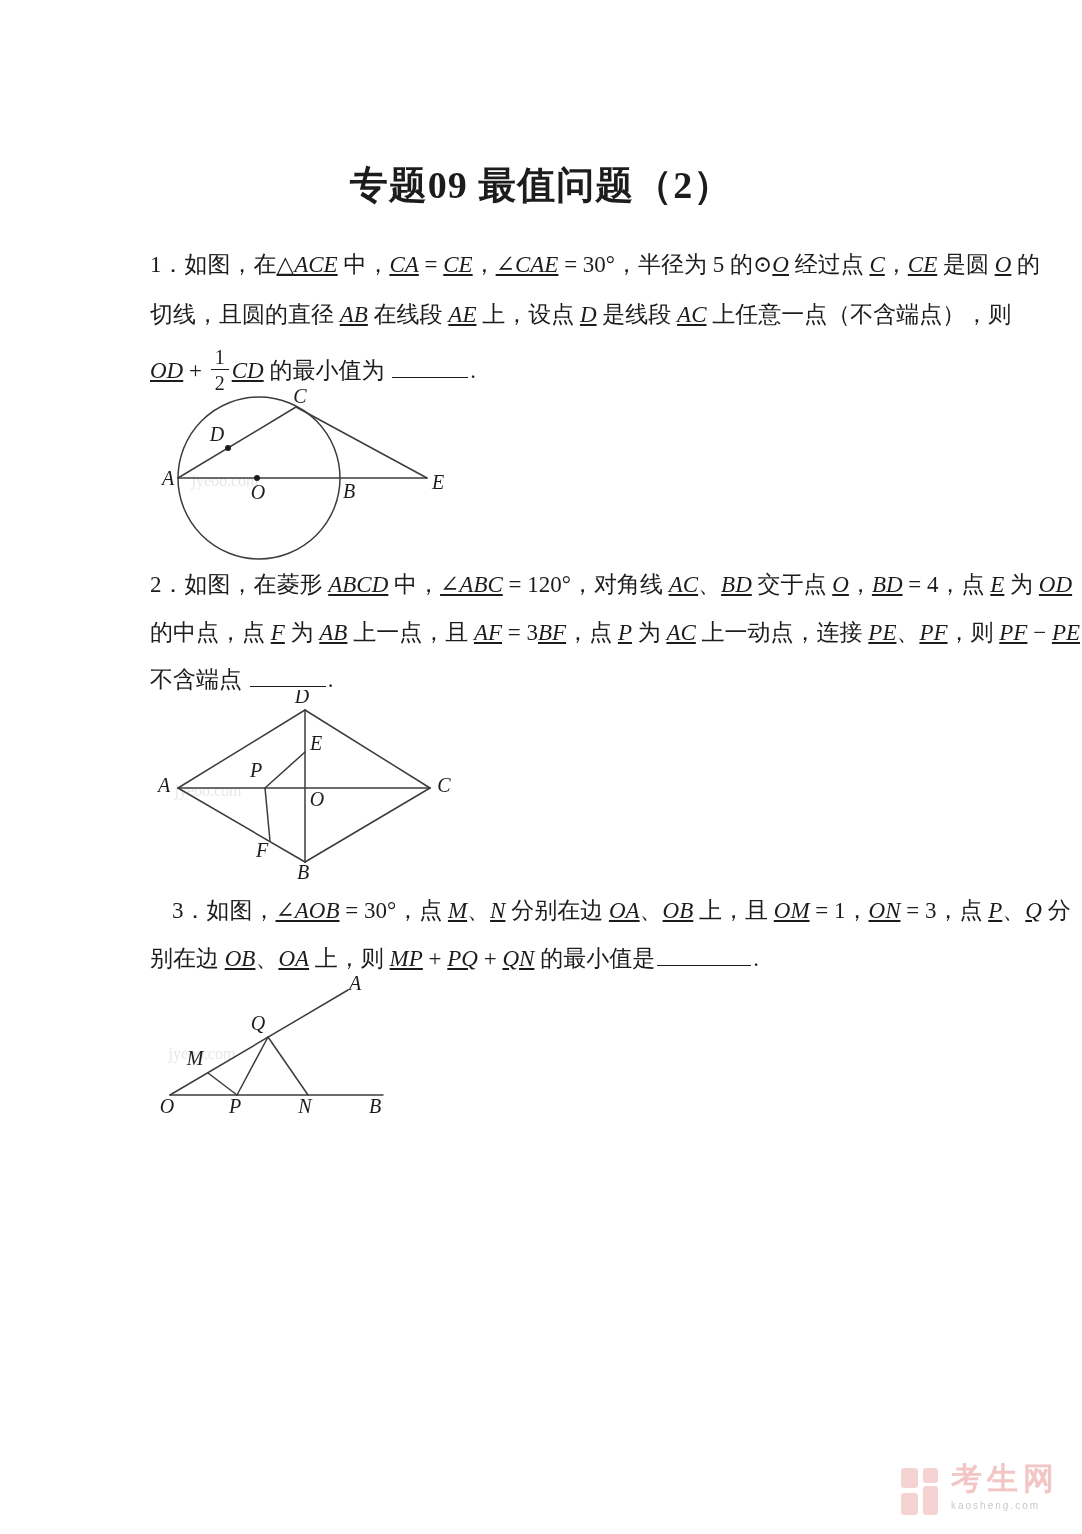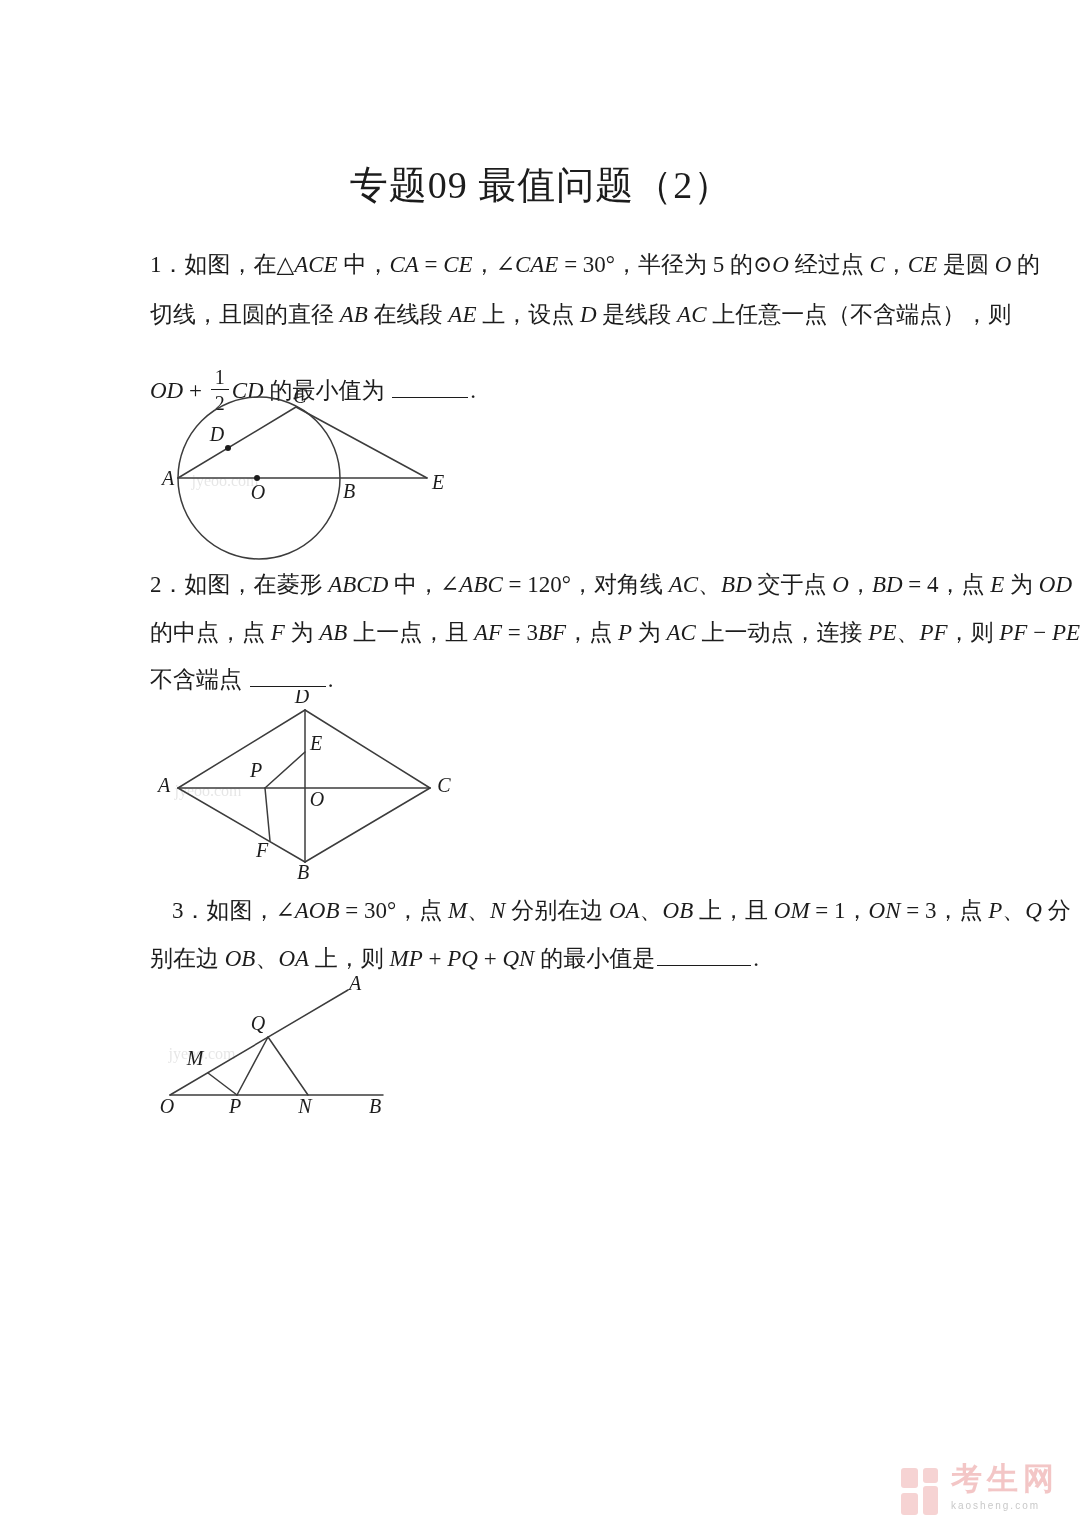--- a/index.html
+++ b/index.html
@@ -11,36 +11,36 @@
     --watermark:#b9b9b9;
   }
   html,body{margin:0;padding:0;}
   body{
     width:1082px;height:1534px;position:relative;background:#ffffff;
     font-family:"Liberation Serif","DejaVu Serif",serif;color:var(--text);
     overflow:hidden;
   }
   .page-title{
     position:absolute;top:160px;left:0;width:100%;
-    text-align:center;font-size:38px;font-weight:normal;letter-spacing:1px;
+    text-align:center;font-size:38px;font-weight:bold;letter-spacing:1px;
   }
   .tline{
     position:absolute;left:150px;width:810px;
     font-size:23px;white-space:nowrap;line-height:30px;
   }
   #p1l1{top:250px;}
   #p1l2{top:300px;}
-  #p1l3{top:350px;margin-top:20px;}
+  #p1l3{top:350px;}
   #p2l1{top:570px;}
   #p2l2{top:618px;}
   #p2l3{top:663px;}
   #p3l1{top:896px;margin-left:22px;}
   #p3l2{top:942px;}
   .seg-c{font-style:normal;text-align:right;}
-  .seg-m{font-style:italic;}
+  .seg-m{font-style:italic;text-decoration:underline;}
   .seg-t{font-style:normal;}
   .blank{
     display:inline-block;height:1em;
     border-bottom:1.6px solid var(--text);
     vertical-align:baseline;margin:0 2px;
   }
   .frac{
     display:inline-flex;flex-direction:column;align-items:center;
     vertical-align:middle;line-height:1;font-size:20px;
     margin:0 3px;position:relative;top:-3px;font-style:italic;

